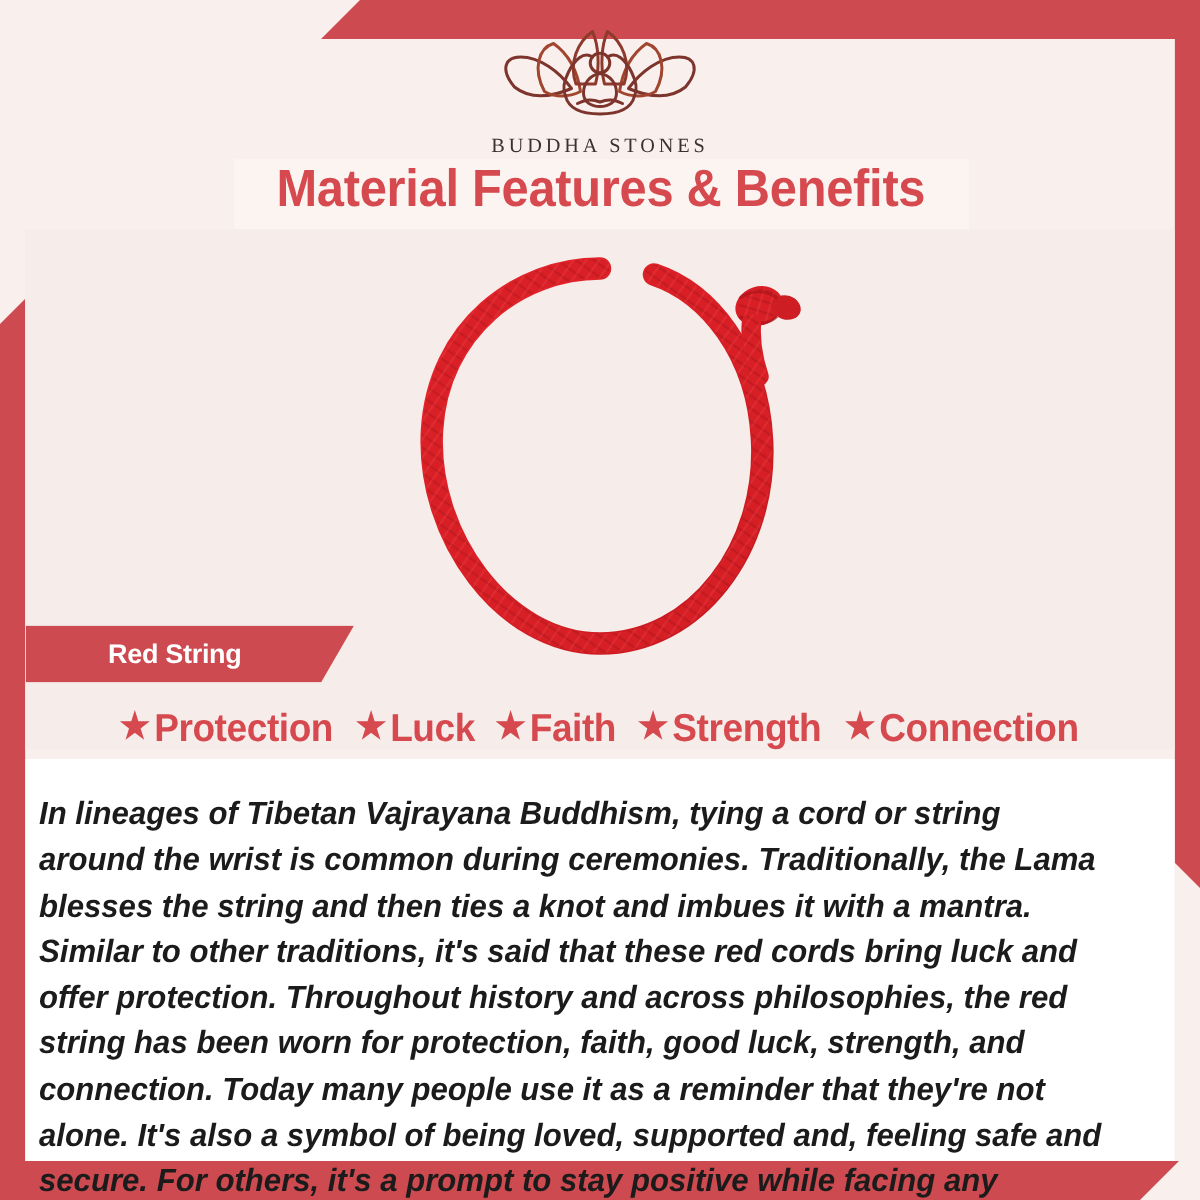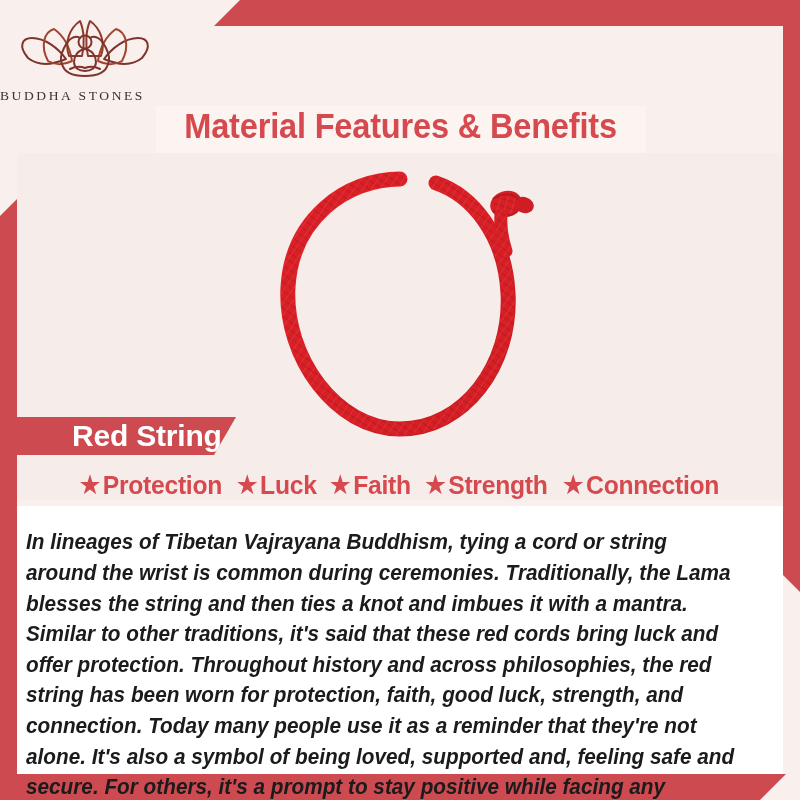--- a/index.html
+++ b/index.html
@@ -58,20 +58,21 @@
 
   
   .logo-wrap {
     position: absolute;
     top: 16px;
     left: 0;
     width: 800px;
     height: 86px;
     display: flex;
     flex-direction: column;
+    align-items: center;
     justify-content: flex-start;
   }
   .logo-mark { display: block; }
   .logo-text {
     margin-top: 2px;
     font-family: "Liberation Serif", serif;
     font-size: 13.5px;
     letter-spacing: 2.6px;
     color: #3b3130;
     font-weight: 400;
@@ -125,21 +126,21 @@
     background: #cc4a50;
     clip-path: polygon(0 0, 100% 0, calc(100% - 22px) 100%, 0 100%);
     display: flex;
     align-items: center;
   }
   .ribbon-text {
     margin-left: 55px;
     color: #ffffff;
     font-family: "Liberation Sans Narrow", "Liberation Sans", sans-serif;
     font-weight: 700;
-    font-size: 30px;
+    font-size: 18px;
     letter-spacing: -0.2px;
     white-space: nowrap;
   }
 
   
   .benefits {
     position: absolute;
     top: 466px;
     left: 17px;
     width: 766px;

